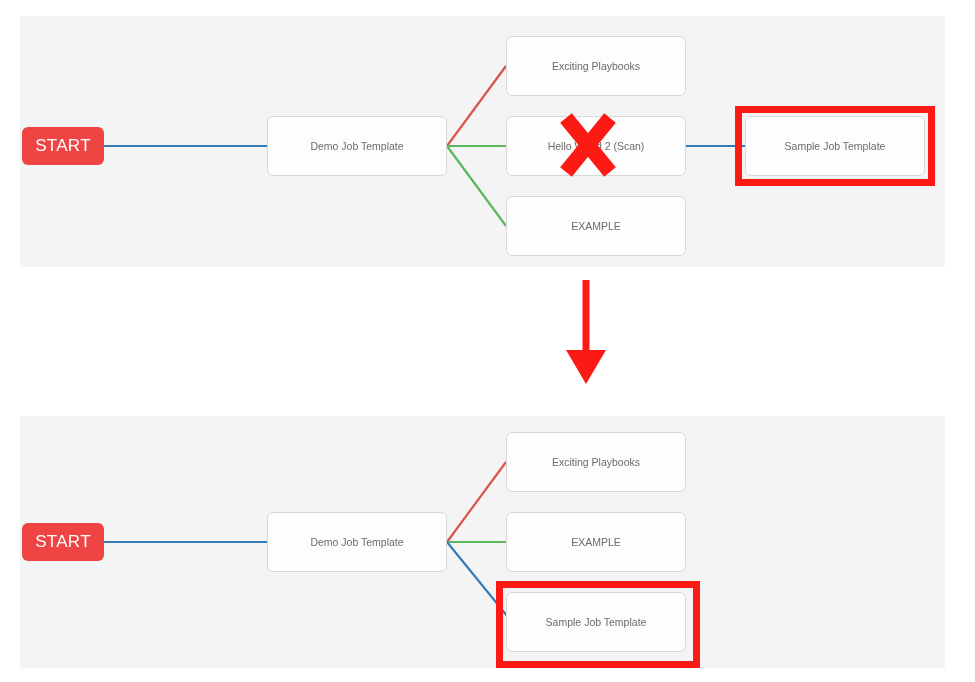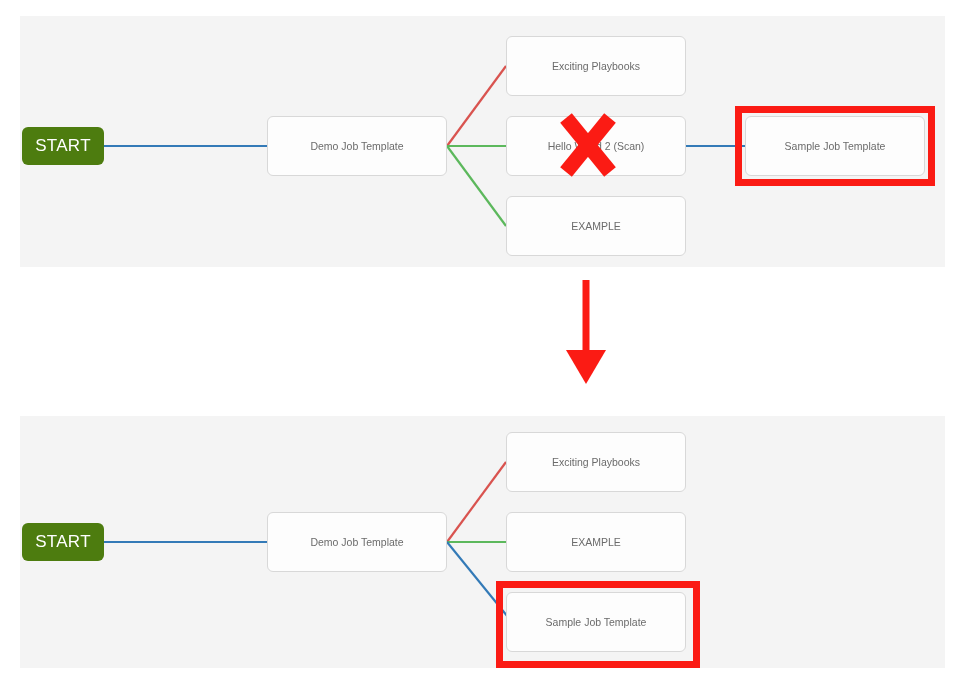--- a/index.html
+++ b/index.html
@@ -33,21 +33,21 @@
   }
   #panel-bottom {
     left: 20px;
     top: 416px;
     width: 925px;
     height: 252px;
   }
   
   .start-node {
     position: absolute;
-    background: #4d7c0f;
+    background: #ef4444;
     border-radius: 6px;
     color: #ffffff;
     font-size: 17px;
     letter-spacing: 0.3px;
     display: flex;
     align-items: center;
     justify-content: center;
     box-sizing: border-box;
   }
   

